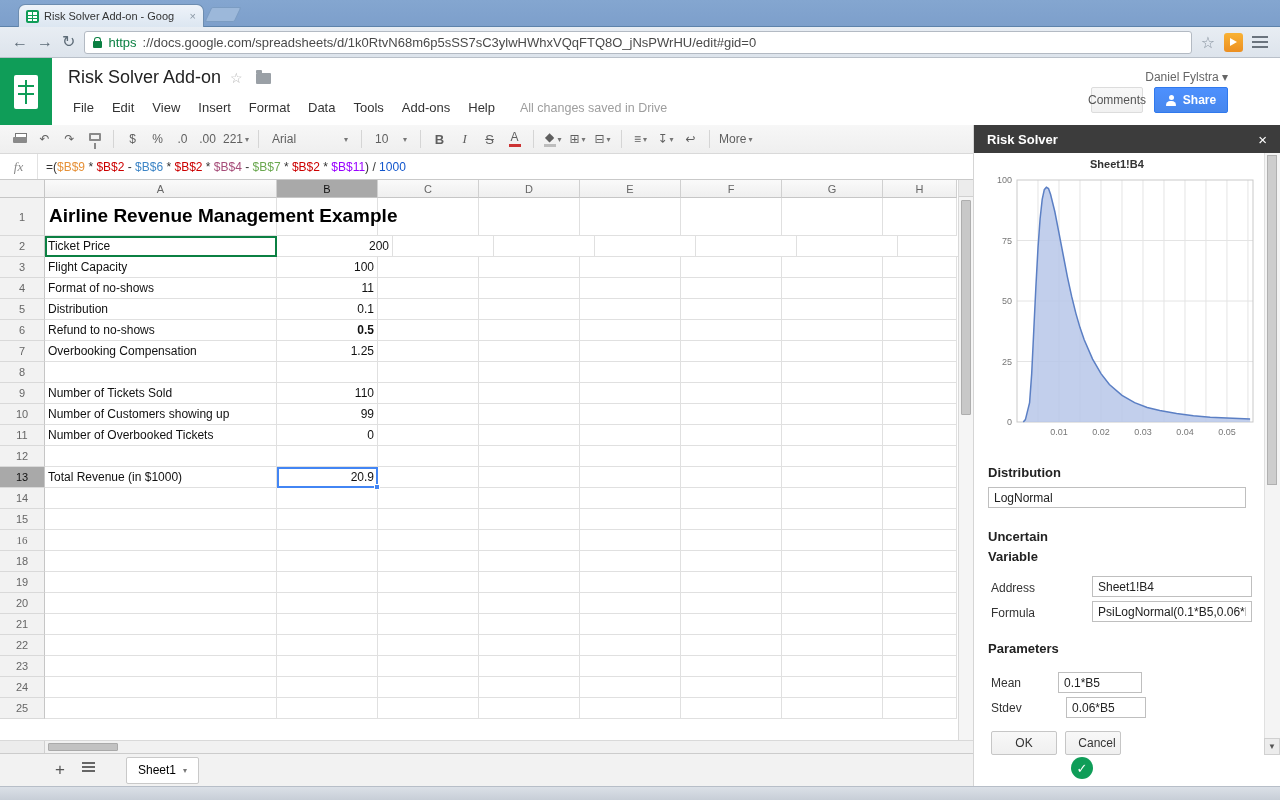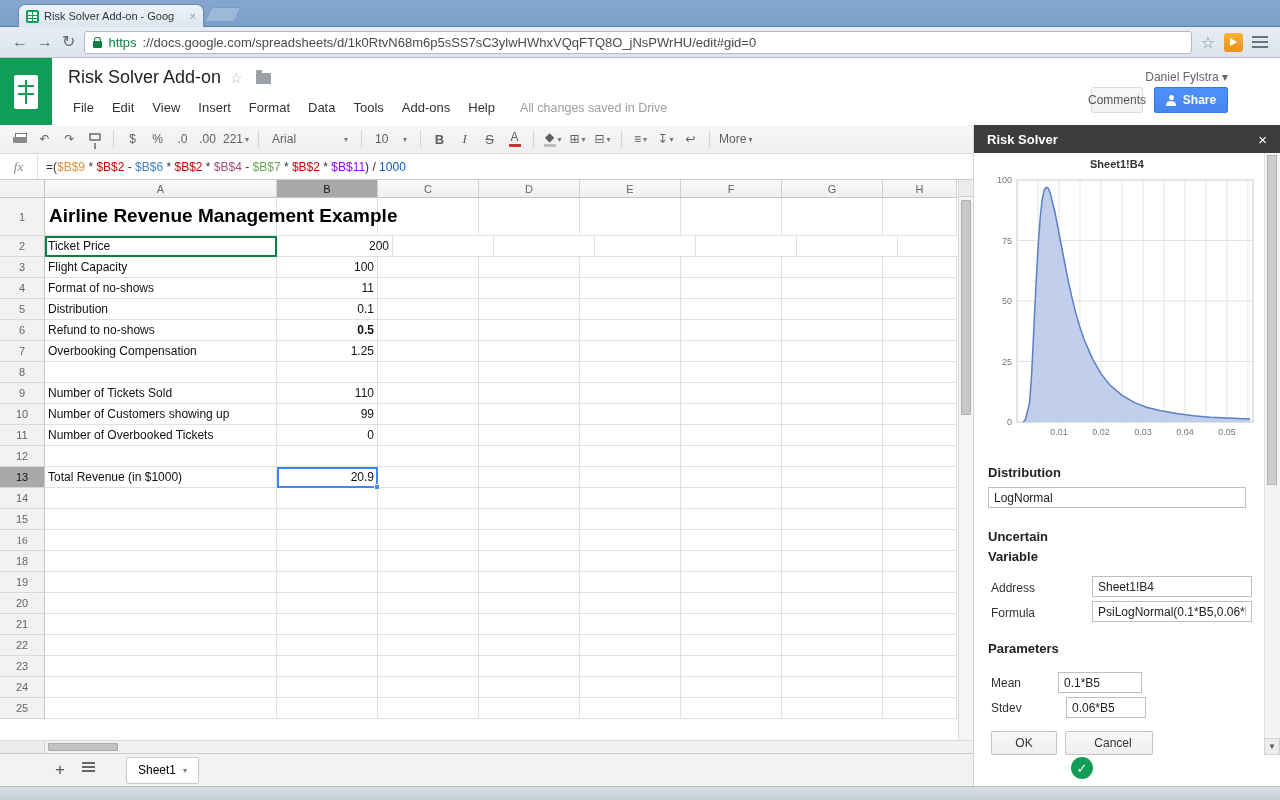--- a/index.html
+++ b/index.html
@@ -650,21 +650,21 @@
 
     <div class="sb-label" style="left:14px;top:516px;">Parameters</div>
 
     <div class="sb-small" style="left:17px;top:551px;">Mean</div>
     <input class="sb-input" style="left: 84px; top: 547px; width: 84px;" value="0.1*B5">
 
     <div class="sb-small" style="left:17px;top:576px;">Stdev</div>
     <input class="sb-input" style="left: 92px; top: 572px; width: 80px;" value="0.06*B5">
 
     <div class="sb-btn" style="left:17px;top:606px;width:66px;">OK</div>
-    <div class="sb-btn" style="left:91px;top:606px;width:88px;padding-left:8px;">Cancel</div>
+    <div class="sb-btn" style="left:91px;top:606px;width:56px;padding-left:8px;">Cancel</div>
 
     <div class="sb-scroll">
       <div class="sb-thumb"></div>
     </div>
     <div class="sb-down">▼</div>
   </div>
 
   <div class="saved-badge">✓</div>
   <div class="window-footer"></div>
 

